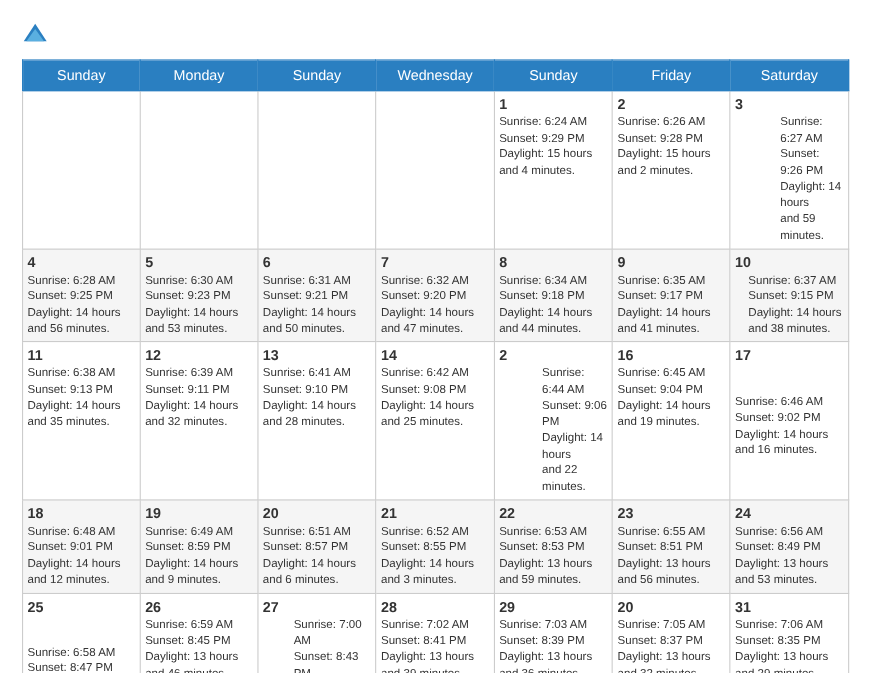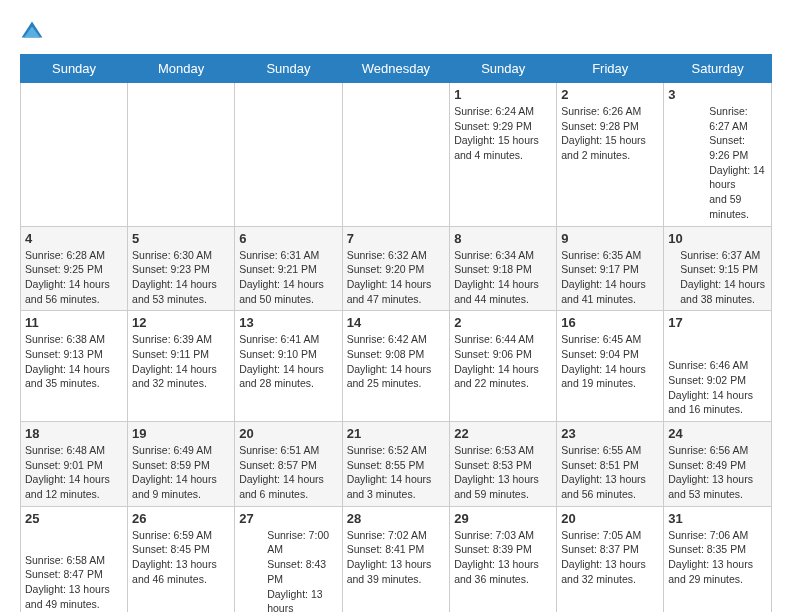--- a/index.html
+++ b/index.html
@@ -222,21 +222,21 @@
         </td>
         <td>
           <span class="day-number">14</span>
           <div class="day-info" style="white-space: pre-line;">Sunrise: 6:42 AM
 Sunset: 9:08 PM
 Daylight: 14 hours
 and 25 minutes.</div>
         </td>
         <td>
           <span class="day-number">2</span>
-          <div class="day-info" style="white-space: pre-line;">Sunrise: 6:44 AM
+          <div class="day-info" style="white-space: pre-line; margin-left: 39px;">Sunrise: 6:44 AM
 Sunset: 9:06 PM
 Daylight: 14 hours
 and 22 minutes.</div>
         </td>
         <td>
           <span class="day-number">16</span>
           <div class="day-info" style="white-space: pre-line;">Sunrise: 6:45 AM
 Sunset: 9:04 PM
 Daylight: 14 hours
 and 19 minutes.</div>

